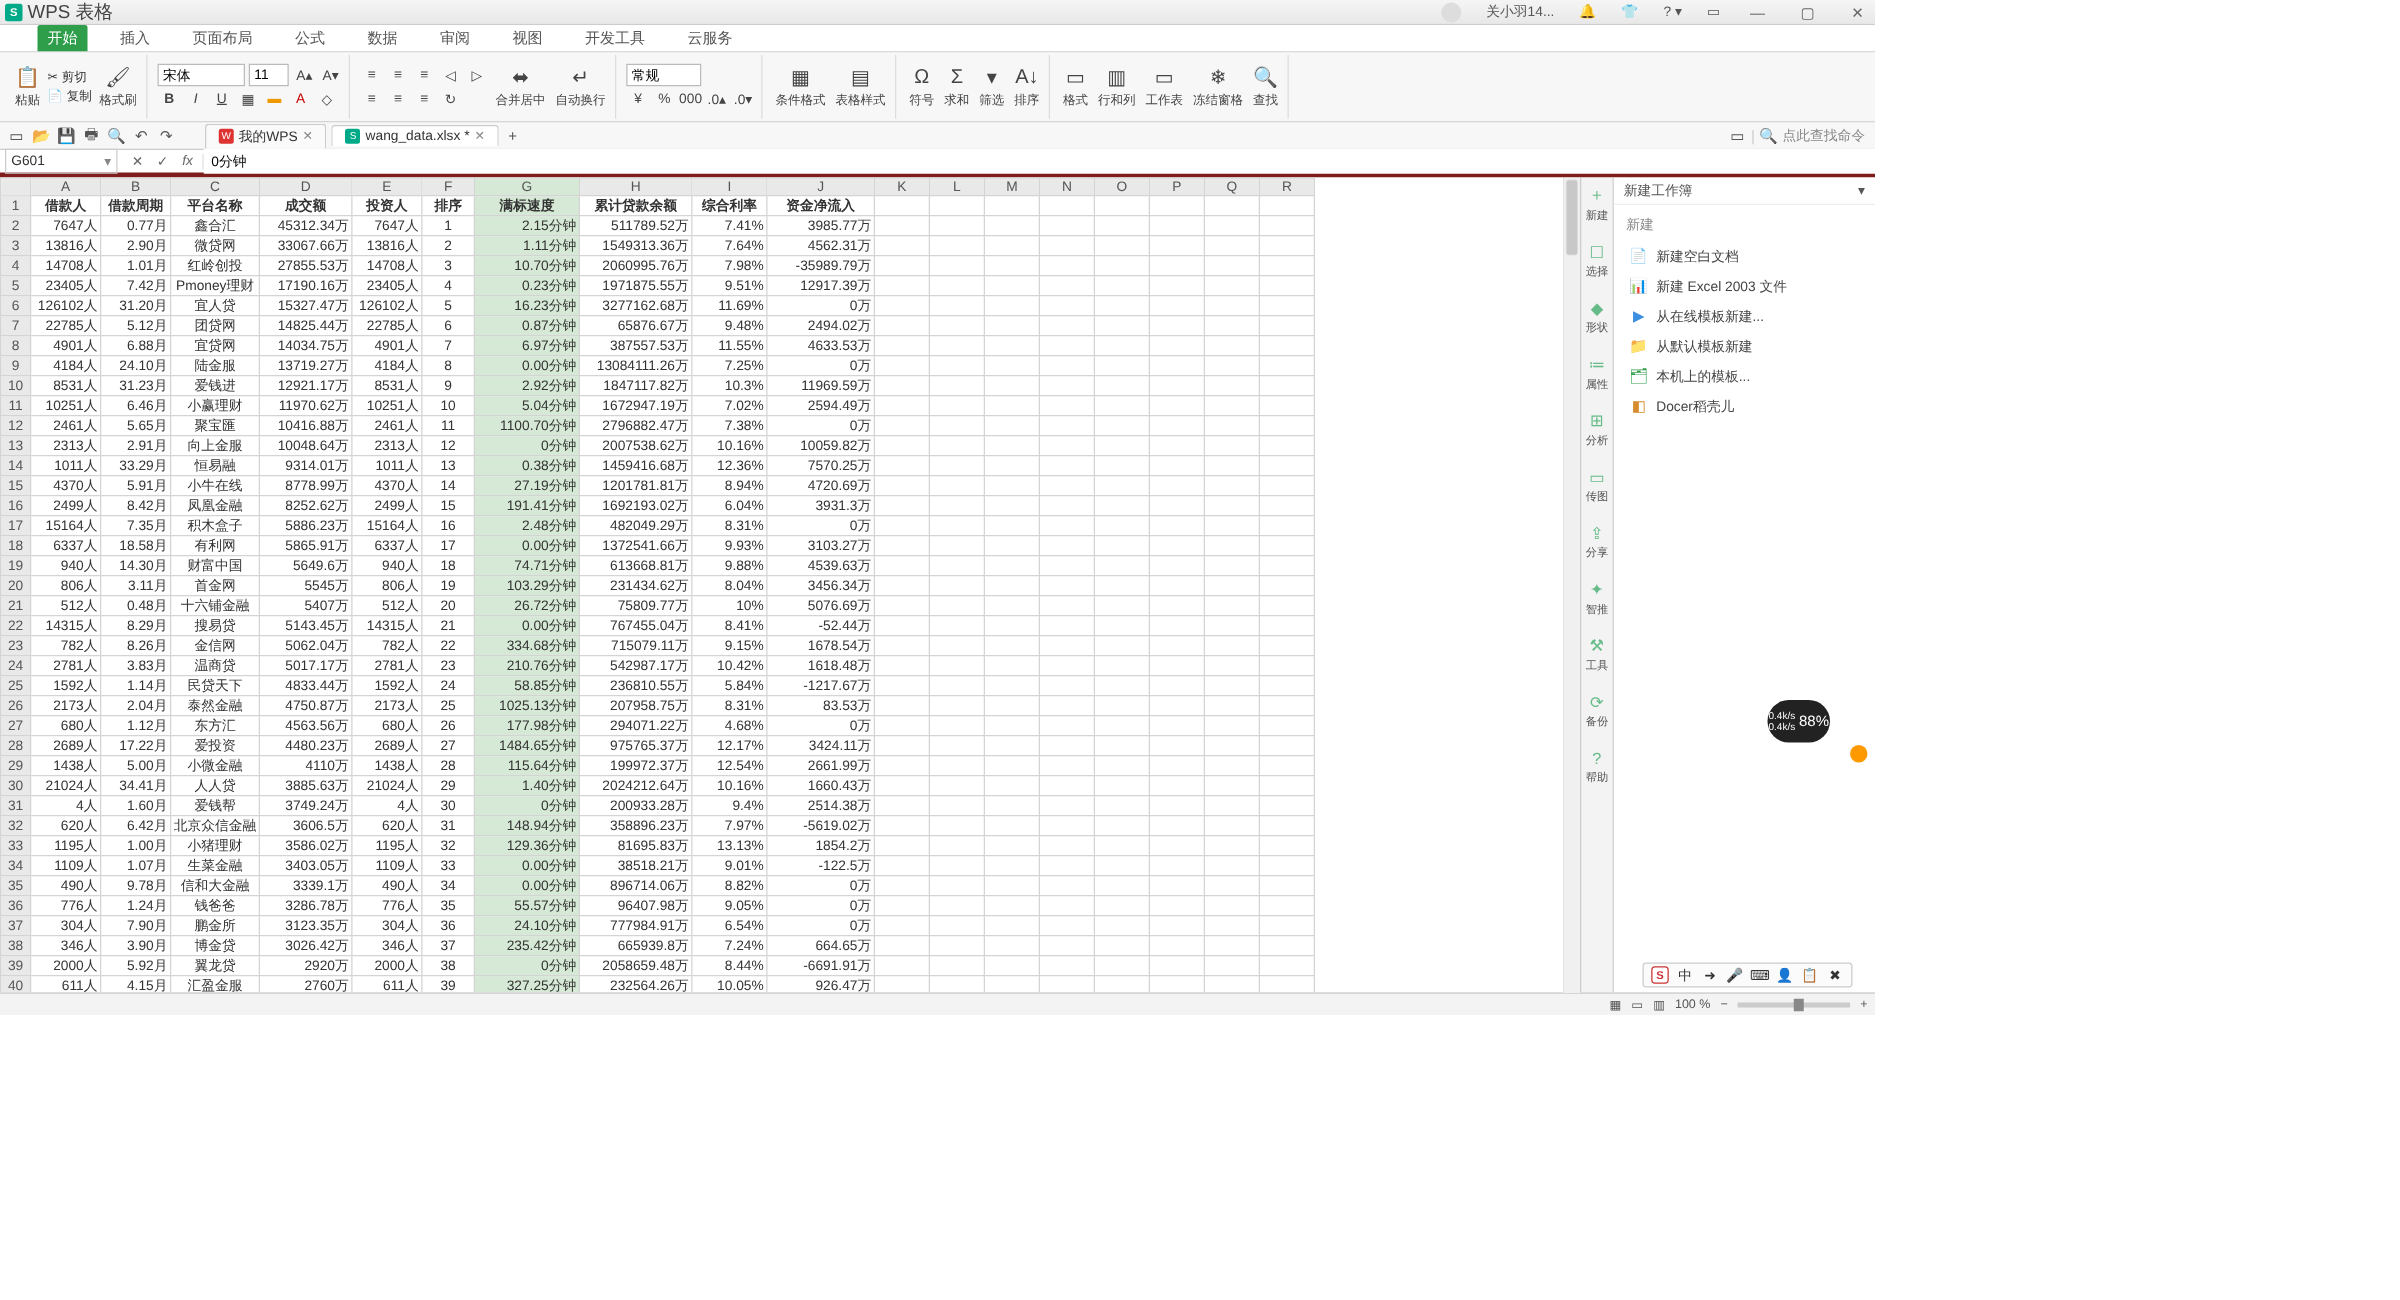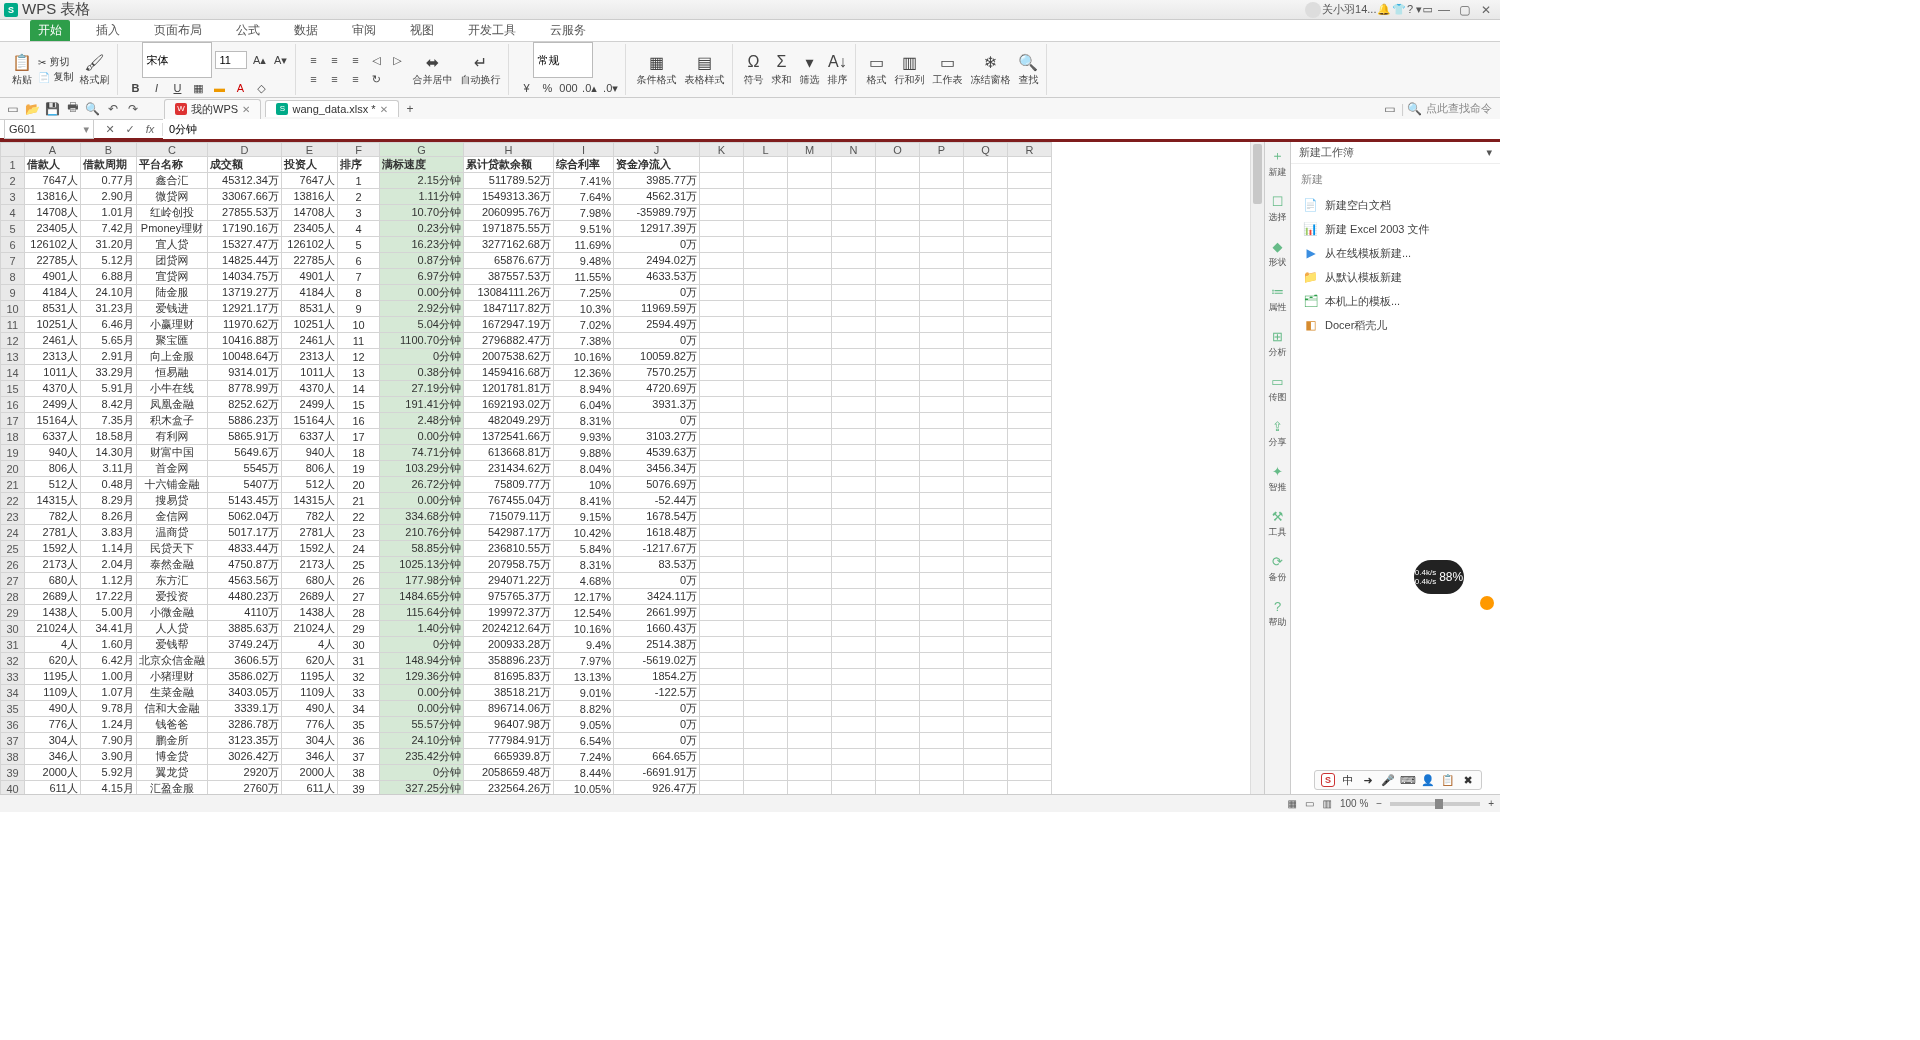--- a/index.html
+++ b/index.html
@@ -1,33 +1,33 @@
 <!DOCTYPE html>
 <html><head>
 <meta charset="utf-8">
 <style>
 * { margin:0; padding:0; box-sizing:border-box; font-family:"Microsoft YaHei","SimSun",Arial,sans-serif; }
 body { background:#fff; font-size:12px; color:#333; overflow:hidden; width:1500px; height:812px; position:relative; }
 .titlebar { height:20px; background:linear-gradient(#f5f5f5,#e8e8e8); display:flex; align-items:center; padding:0 4px; border-bottom:1px solid #ccc; }
 .titlebar .app-ico { width:14px; height:14px; background:#0a8; color:#fff; font-size:9px; font-weight:bold; display:flex; align-items:center; justify-content:center; border-radius:2px; margin-right:4px;}
 .titlebar .title { font-size:15px; color:#444;}
 .titlebar .spacer { flex:1;}
-.titlebar .right { display:flex; align-items:center; gap:1px; font-size:11px; color:#555;}
+.titlebar .right { display:flex; align-items:center; gap:20px; font-size:11px; color:#555;}
 .titlebar .avatar { width:16px; height:16px; border-radius:50%; background:#ddd; display:inline-block;}
 .titlebar .winbtn { width:20px; text-align:center; color:#666; font-size:12px;}
 .menubar { height:22px; background:#fff; border-bottom:1px solid #d0d0d0; display:flex; align-items:center; padding-left:30px; gap:18px; font-size:12px;}
 .menubar .tab { padding:2px 8px; color:#555; cursor:default;text-align:right;}
 .menubar .tab.active { background:#2e9e4a; color:#fff; border-radius:2px 2px 0 0;}
 .ribbon { height:56px; background:#f7f7f7; border-bottom:1px solid #ccc; display:flex; align-items:stretch; padding:2px 4px; gap:2px;}
 .rgroup { border-right:1px solid #ddd; padding:2px 6px; display:flex; align-items:center; gap:4px;}
 .rgroup .big { display:flex; flex-direction:column; align-items:center; gap:1px; font-size:10px; color:#444; padding:0 2px;}
 .rgroup .big .ic { width:20px; height:20px; display:flex; align-items:center; justify-content:center; font-size:16px;}
 .rgroup .col { display:flex; flex-direction:column; gap:1px; font-size:10px;}
 .rgroup .row { display:flex; gap:3px; align-items:center;}
-.rgroup input.fsel { width:70px; height:36px; font-size:11px; border:1px solid #bbb; padding:0 3px;margin-left:16px;}
+.rgroup input.fsel { width:70px; height:18px; font-size:11px; border:1px solid #bbb; padding:0 3px;}
 .rgroup input.ssel { width:32px; height:18px; font-size:11px; border:1px solid #bbb; padding:0 3px;}
 .rgroup .btn { width:18px; height:18px; border:1px solid transparent; display:flex; align-items:center; justify-content:center; font-size:11px; color:#444;}
 .qat { height:22px; background:#f7f7f7; border-bottom:1px solid #ccc; display:flex; align-items:center; padding:0 4px; gap:2px;}
 .qat .qi { width:18px; height:18px; display:flex; align-items:center; justify-content:center; font-size:12px; color:#555;}
 .doctabs { display:flex; align-items:center; margin-left:20px; gap:4px;}
 .doctab { display:flex; align-items:center; gap:4px; padding:2px 10px; border:1px solid #ccc; border-bottom:none; background:#fafafa; font-size:11px; border-radius:3px 3px 0 0;}
 .doctab.active { background:#fff;}
 .doctab .close { color:#888; font-size:10px;}
 .doctab .dico { width:12px; height:12px; display:inline-block;}
 .qat .spacer { flex:1;}
@@ -39,21 +39,21 @@
 .fx-input { flex:1; height:20px; border:none; font-size:11px; padding:0 6px; outline:none;}
 .main { display:flex; height:calc(812px - 20px - 22px - 56px - 22px - 22px - 18px); }
 .grid-wrap { flex:1; overflow:hidden; position:relative; background:#fff;}
 table.grid { border-collapse:collapse; table-layout:fixed;}
 table.grid th, table.grid td { border:1px solid #d4d4d4; height:14.2px; font-size:11px; padding:0 2px; white-space:nowrap; overflow:hidden;}
 table.grid thead th { background:#e9e9e9; color:#555; font-weight:normal; text-align:center; position:sticky; top:0;}
 table.grid .rowhdr { background:#e9e9e9; text-align:center; color:#555; width:24px;}
 table.grid .corner { background:#e9e9e9; width:24px;}
 table.grid td { text-align:right;}
 table.grid td.l { text-align:center;}
-table.grid td.h { text-align:left; font-weight:bold;}
+table.grid td.h { text-align:center; font-weight:bold;}
 table.grid th.sel, table.grid td.selcol { background:#d6e9d6;}
 .side-strip { width:26px; background:#f3f3f3; border-left:1px solid #ccc; display:flex; flex-direction:column; align-items:center; padding-top:6px; gap:14px;}
 .side-strip .sitem { display:flex; flex-direction:column; align-items:center; gap:2px; font-size:9px; color:#555; cursor:default;}
 .side-strip .sitem .sic { width:16px; height:16px; display:flex; align-items:center; justify-content:center; font-size:13px; color:#6b8;}
 .panel { width:210px; background:#fff; border-left:1px solid #ccc; display:flex; flex-direction:column;}
 .panel .phdr { height:22px; border-bottom:1px solid #eee; display:flex; align-items:center; padding:0 8px; font-size:11px; color:#555; justify-content:space-between;}
 .panel .psec { padding:8px 10px; font-size:11px;}
 .panel .psec .ptitle { color:#888; margin-bottom:6px;}
 .panel .bluebtn { background:#3b8ee0; color:#fff; padding:5px 14px; border:none; font-size:11px; display:block; margin:6px auto; cursor:default;}
 .panel .new-list .item { display:flex; align-items:center; gap:6px; padding:4px 2px; font-size:11px; color:#444;}

